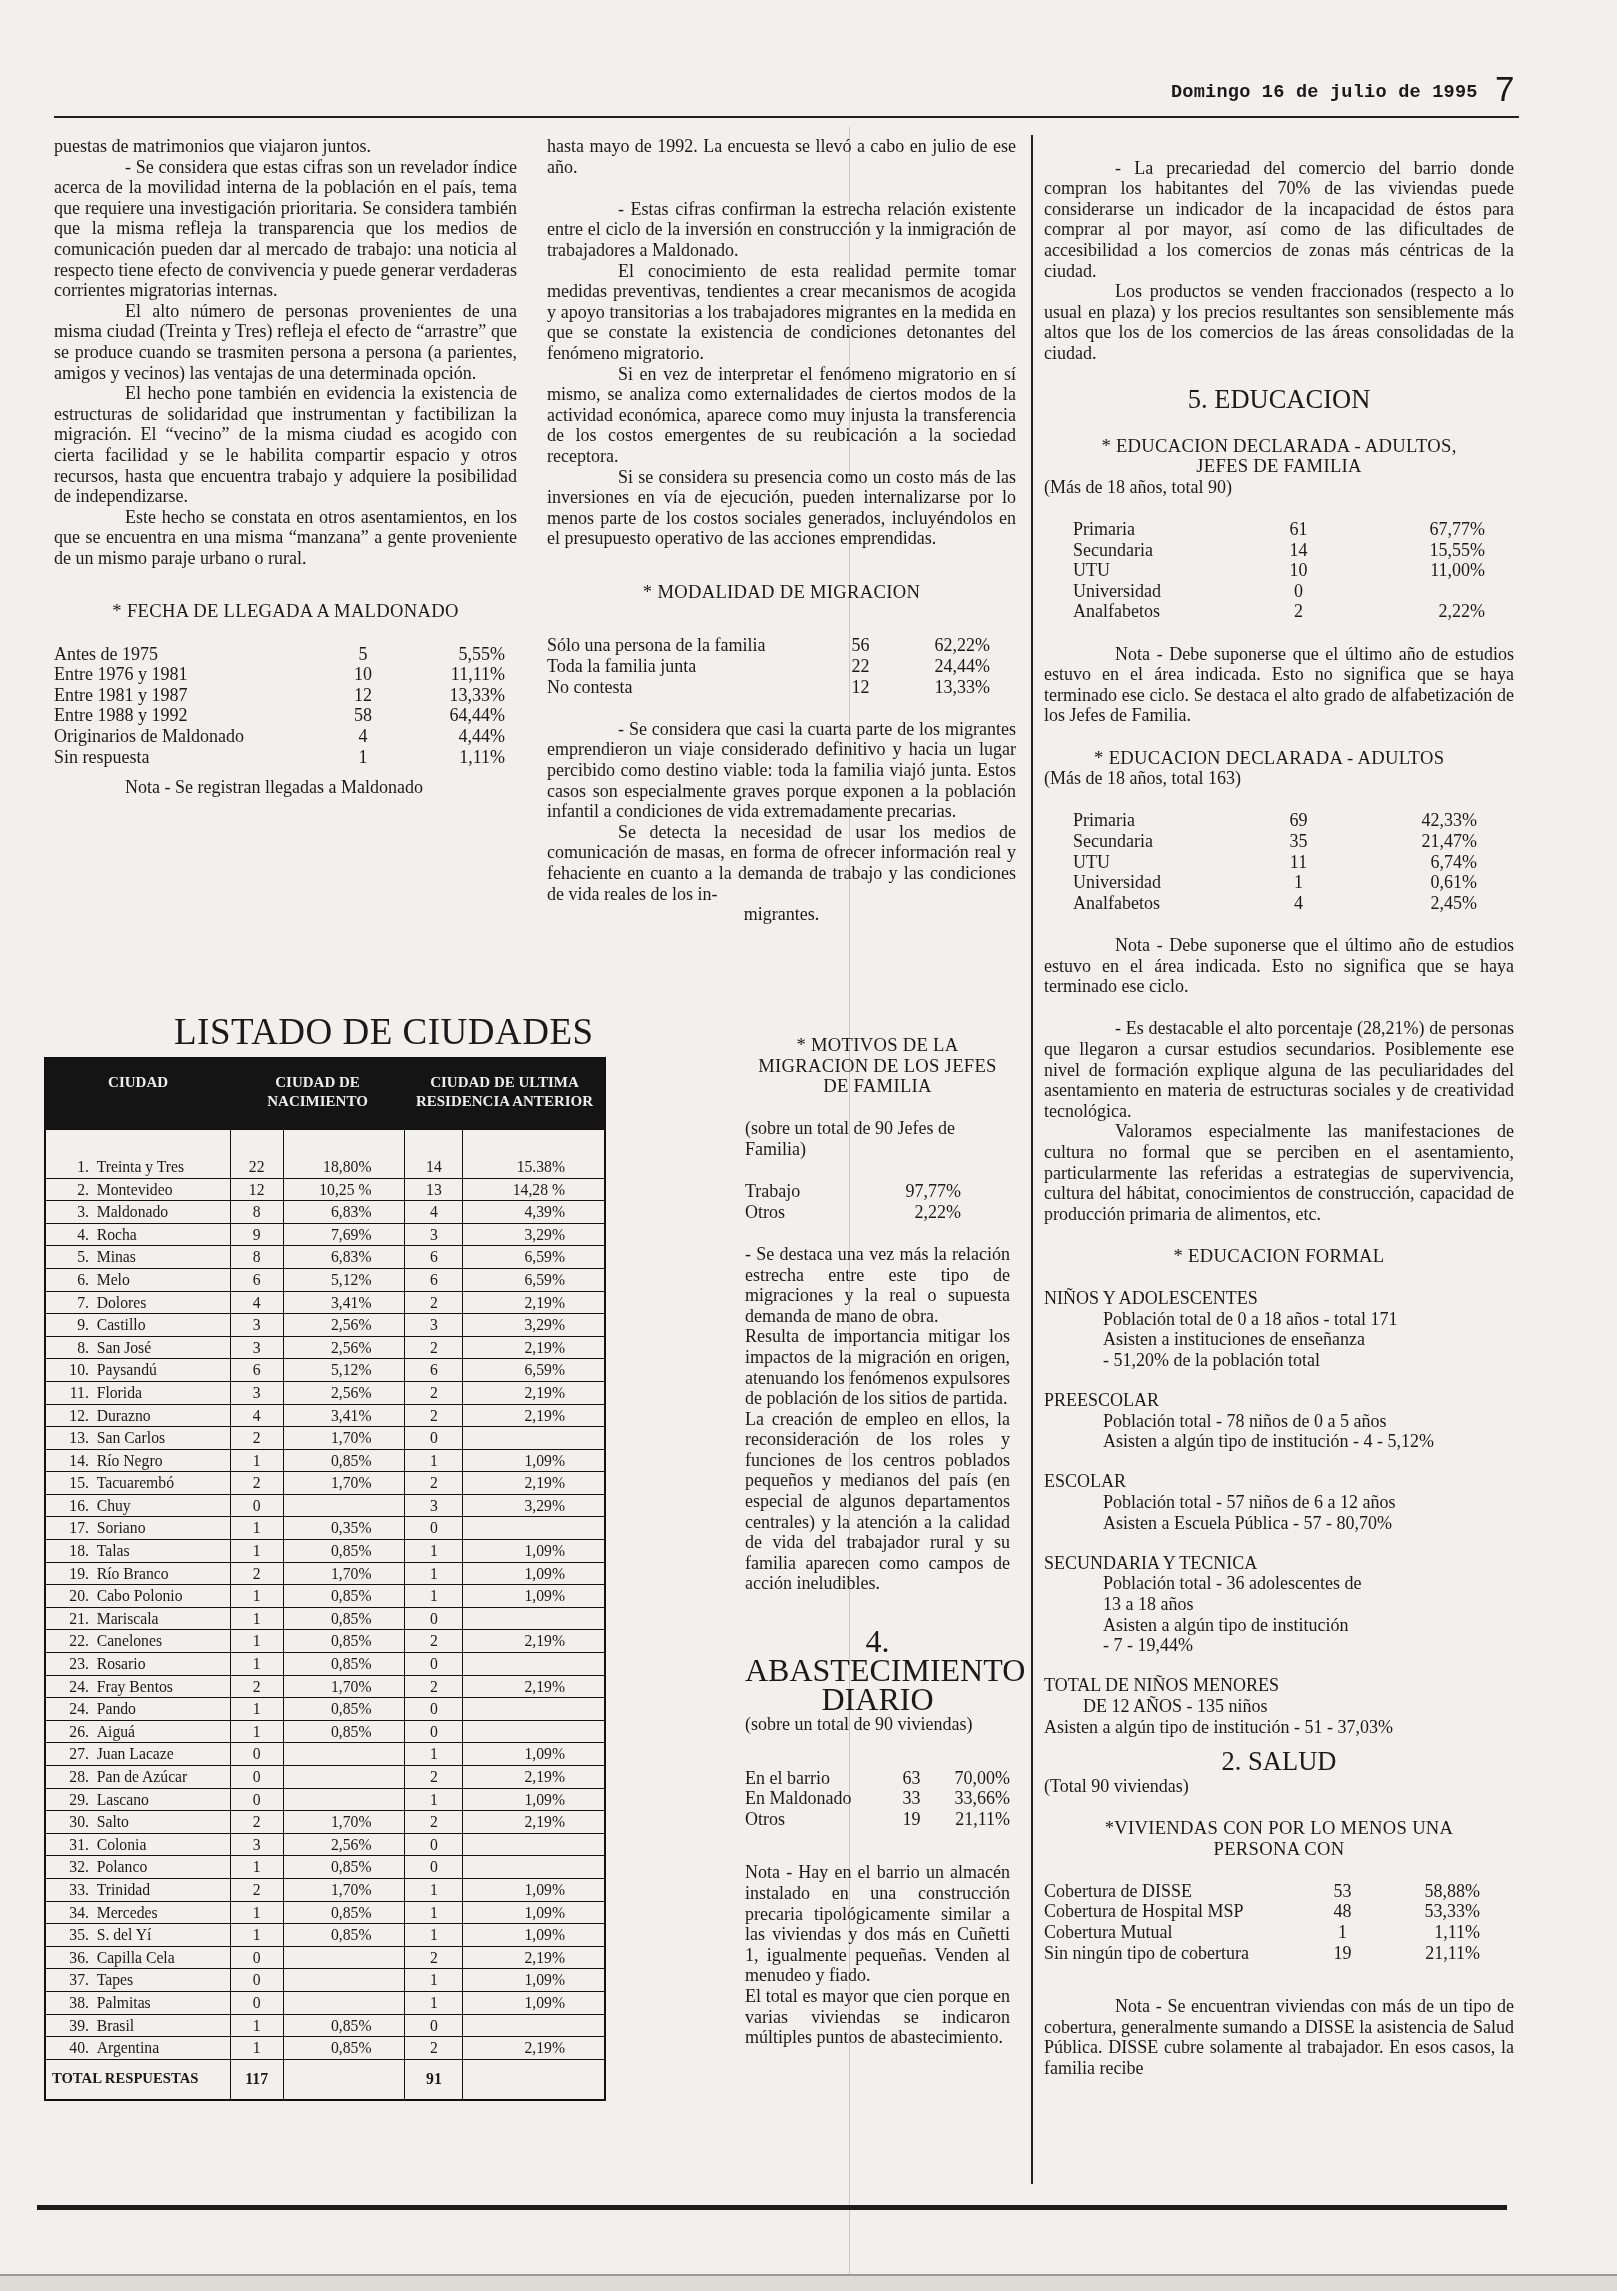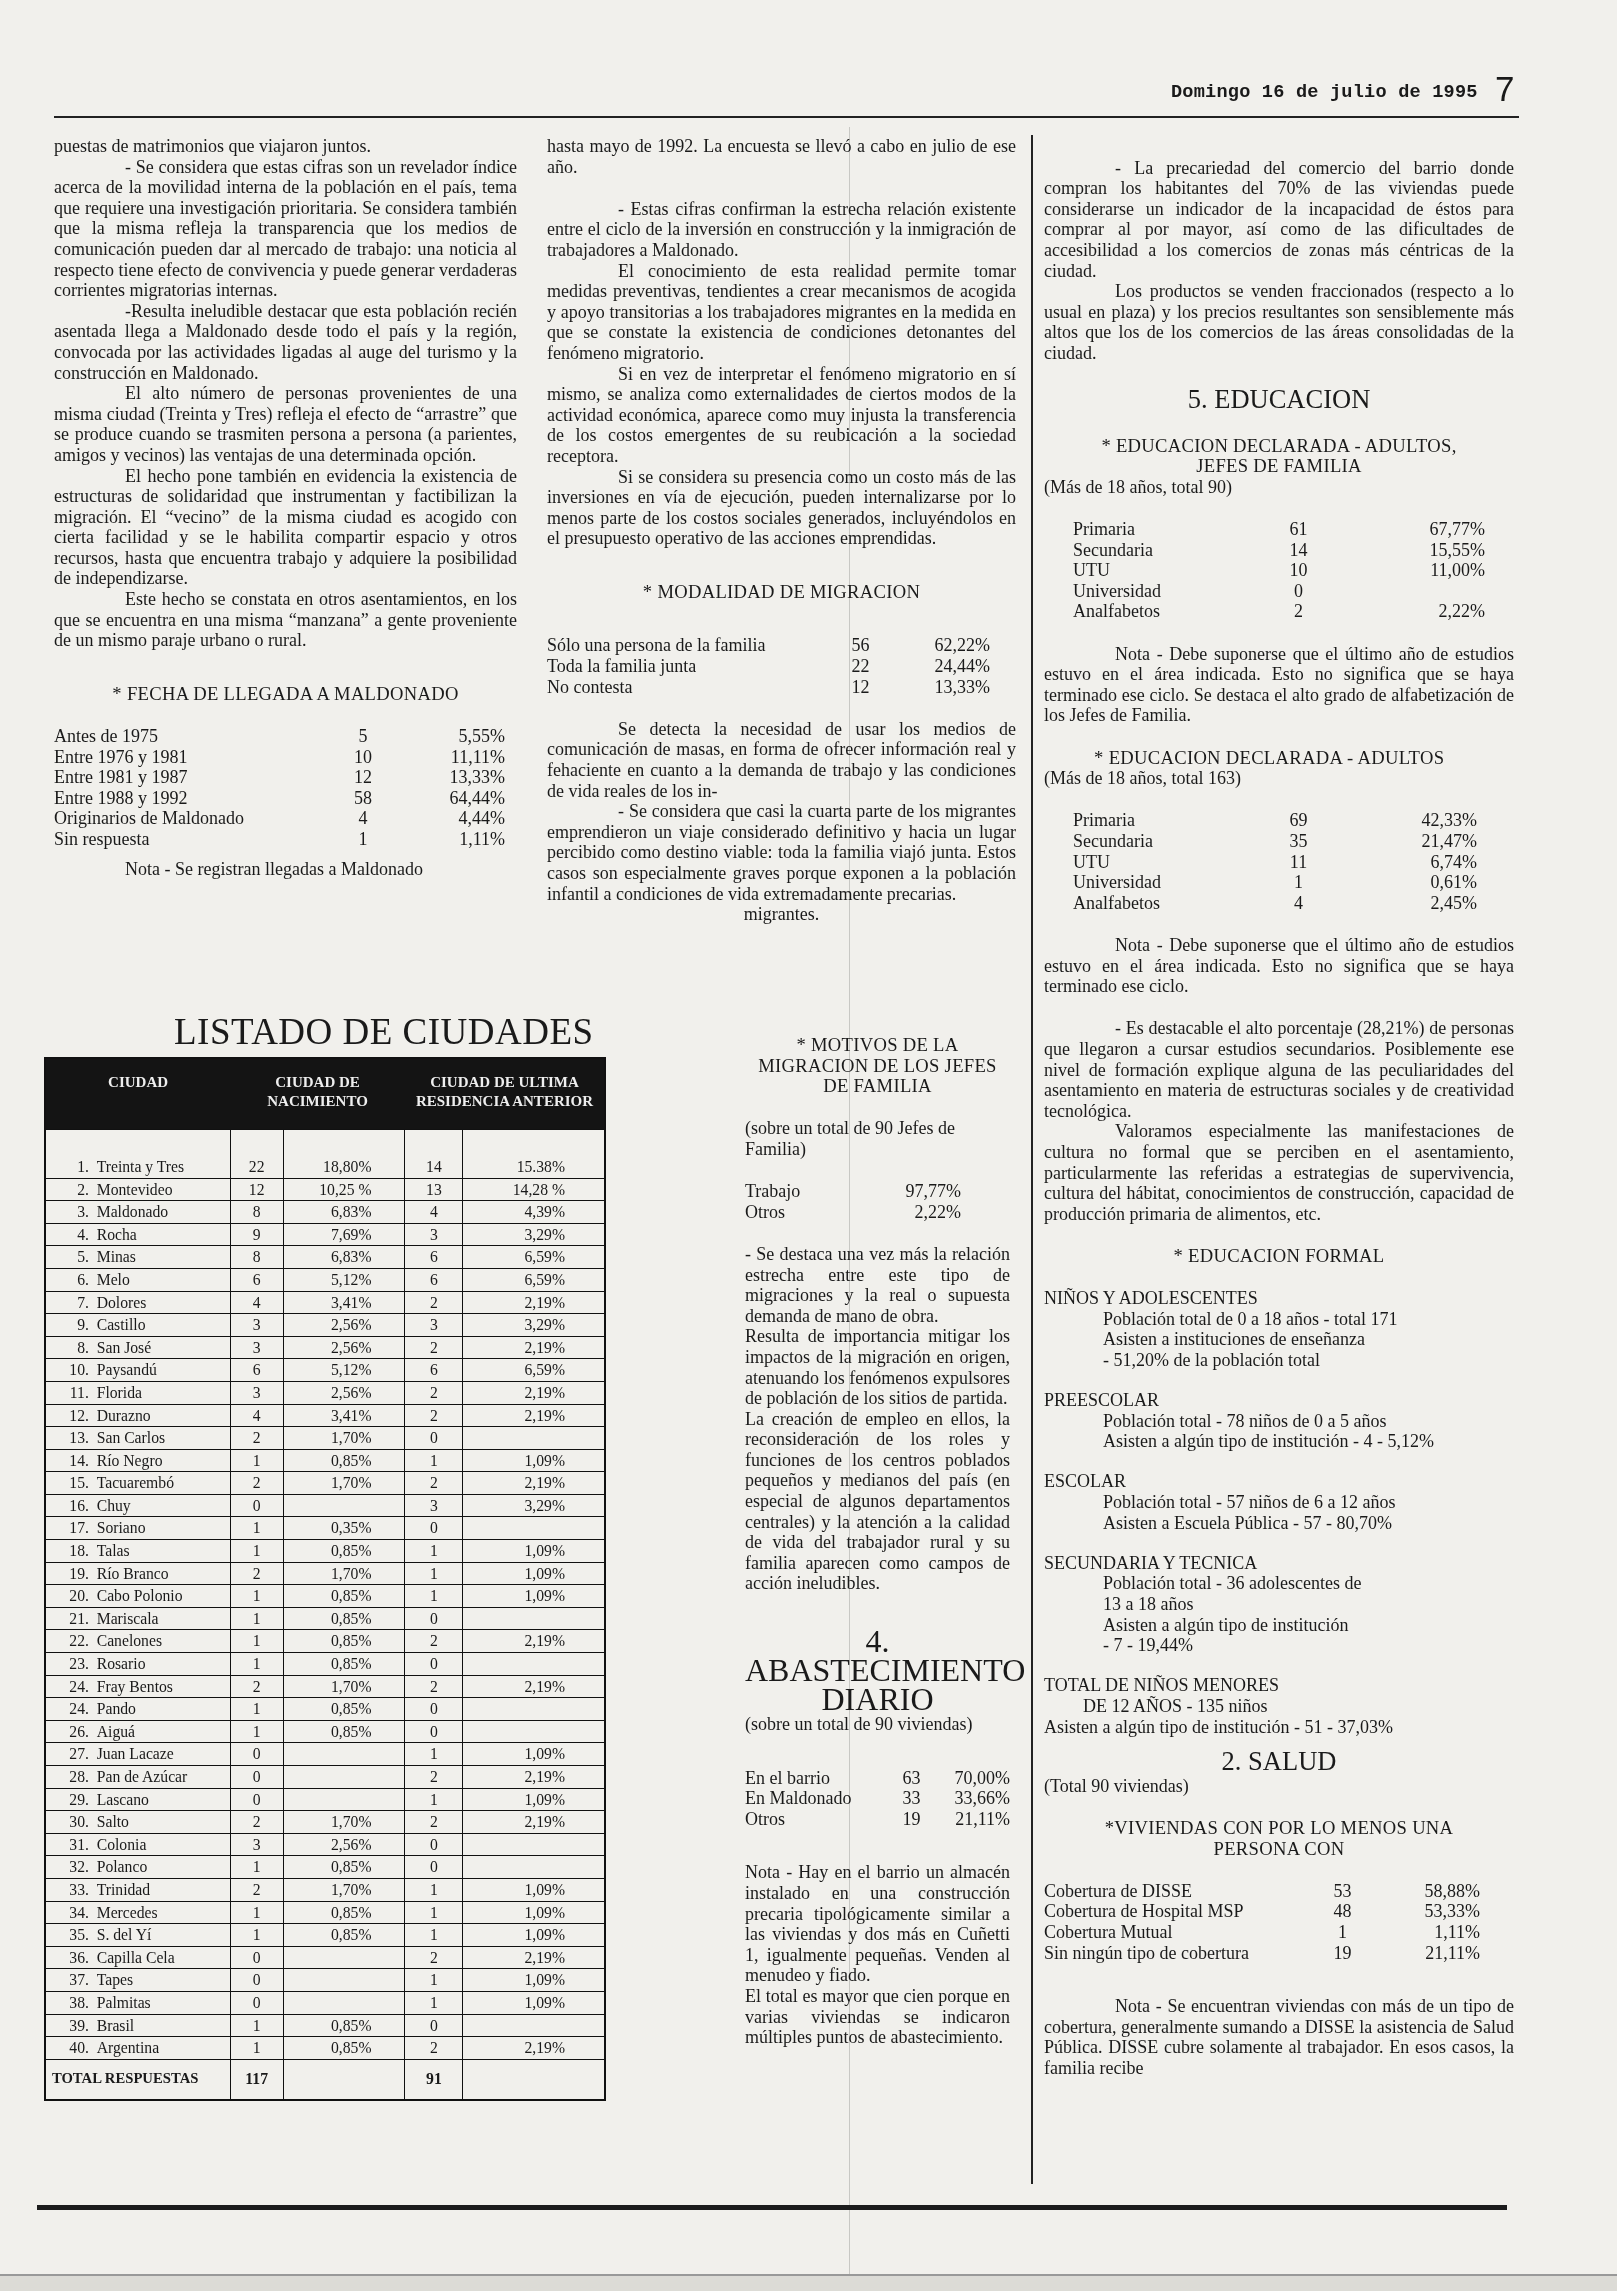--- a/index.html
+++ b/index.html
@@ -72,21 +72,20 @@
 
 <div class="abs header-date">Domingo 16 de julio de 1995</div>
 <div class="abs header-page">7</div>
 <div class="abs rule-top"></div>
 <div class="abs vrule-fold"></div>
 <div class="abs vrule-mid"></div>
 
 <div class="col col1">
   <p>puestas de matrimonios que viajaron juntos.</p>
   <p class="ind">- Se considera que estas cifras son un revelador índice acerca de la movilidad interna de la población en el país, tema que requiere una investigación prioritaria. Se considera también que la misma refleja la transparencia que los medios de comunicación pueden dar al mercado de trabajo: una noticia al respecto tiene efecto de convivencia y puede generar verdaderas corrientes migratorias internas.</p>
-  <p class="ind">-Resulta ineludible destacar que esta población recién asentada llega a Maldonado desde todo el país y la región, convocada por las actividades ligadas al auge del turismo y la construcción en Maldonado.</p>
   <p class="ind">El alto número de personas provenientes de una misma ciudad (Treinta y Tres) refleja el efecto de “arrastre” que se produce cuando se trasmiten persona a persona (a parientes, amigos y vecinos) las ventajas de una determinada opción.</p>
   <p class="ind">El hecho pone también en evidencia la existencia de estructuras de solidaridad que instrumentan y factibilizan la migración. El “vecino” de la misma ciudad es acogido con cierta facilidad y se le habilita compartir espacio y otros recursos, hasta que encuentra trabajo y adquiere la posibilidad de independizarse.</p>
   <p class="ind">Este hecho se constata en otros asentamientos, en los que se encuentra en una misma “manzana” a gente proveniente de un mismo paraje urbano o rural.</p>
   <div class="gap-l"></div>
   <div class="subhead">* FECHA DE LLEGADA A MALDONADO</div>
   <div class="gap-m"></div>
   <table class="stat" style="width:451px">
     <tbody id="fecha-body">
         <tr>
           <td style="width: 265px;">Antes de 1975</td>
@@ -147,22 +146,22 @@
           <td class="p">24,44%</td>
         </tr>
         <tr>
           <td style="width: 284px;">No contesta</td>
           <td class="n" style="width: 59px;">12</td>
           <td class="p">13,33%</td>
         </tr>
       </tbody>
   </table>
   <div class="gap-m"></div>
+  <p class="ind">- Se considera que casi la cuarta parte de los migrantes emprendieron un viaje considerado definitivo y hacia un lugar percibido como destino viable: toda la familia viajó junta. Estos casos son especialmente graves porque exponen a la población infantil a condiciones de vida extremadamente precarias.</p>
   <p class="ind">Se detecta la necesidad de usar los medios de comunicación de masas, en forma de ofrecer información real y fehaciente en cuanto a la demanda de trabajo y las condiciones de vida reales de los in-</p>
-  <p class="ind">- Se considera que casi la cuarta parte de los migrantes emprendieron un viaje considerado definitivo y hacia un lugar percibido como destino viable: toda la familia viajó junta. Estos casos son especialmente graves porque exponen a la población infantil a condiciones de vida extremadamente precarias.</p>
   <p style="text-align:center">migrantes.</p>
 </div>
 
 <div class="abs listado-title">LISTADO DE CIUDADES</div>
 <table class="cities">
   <thead>
     <tr>
       <th>CIUDAD</th>
       <th colspan="2">CIUDAD DE NACIMIENTO</th>
       <th colspan="2">CIUDAD DE ULTIMA RESIDENCIA ANTERIOR</th>

